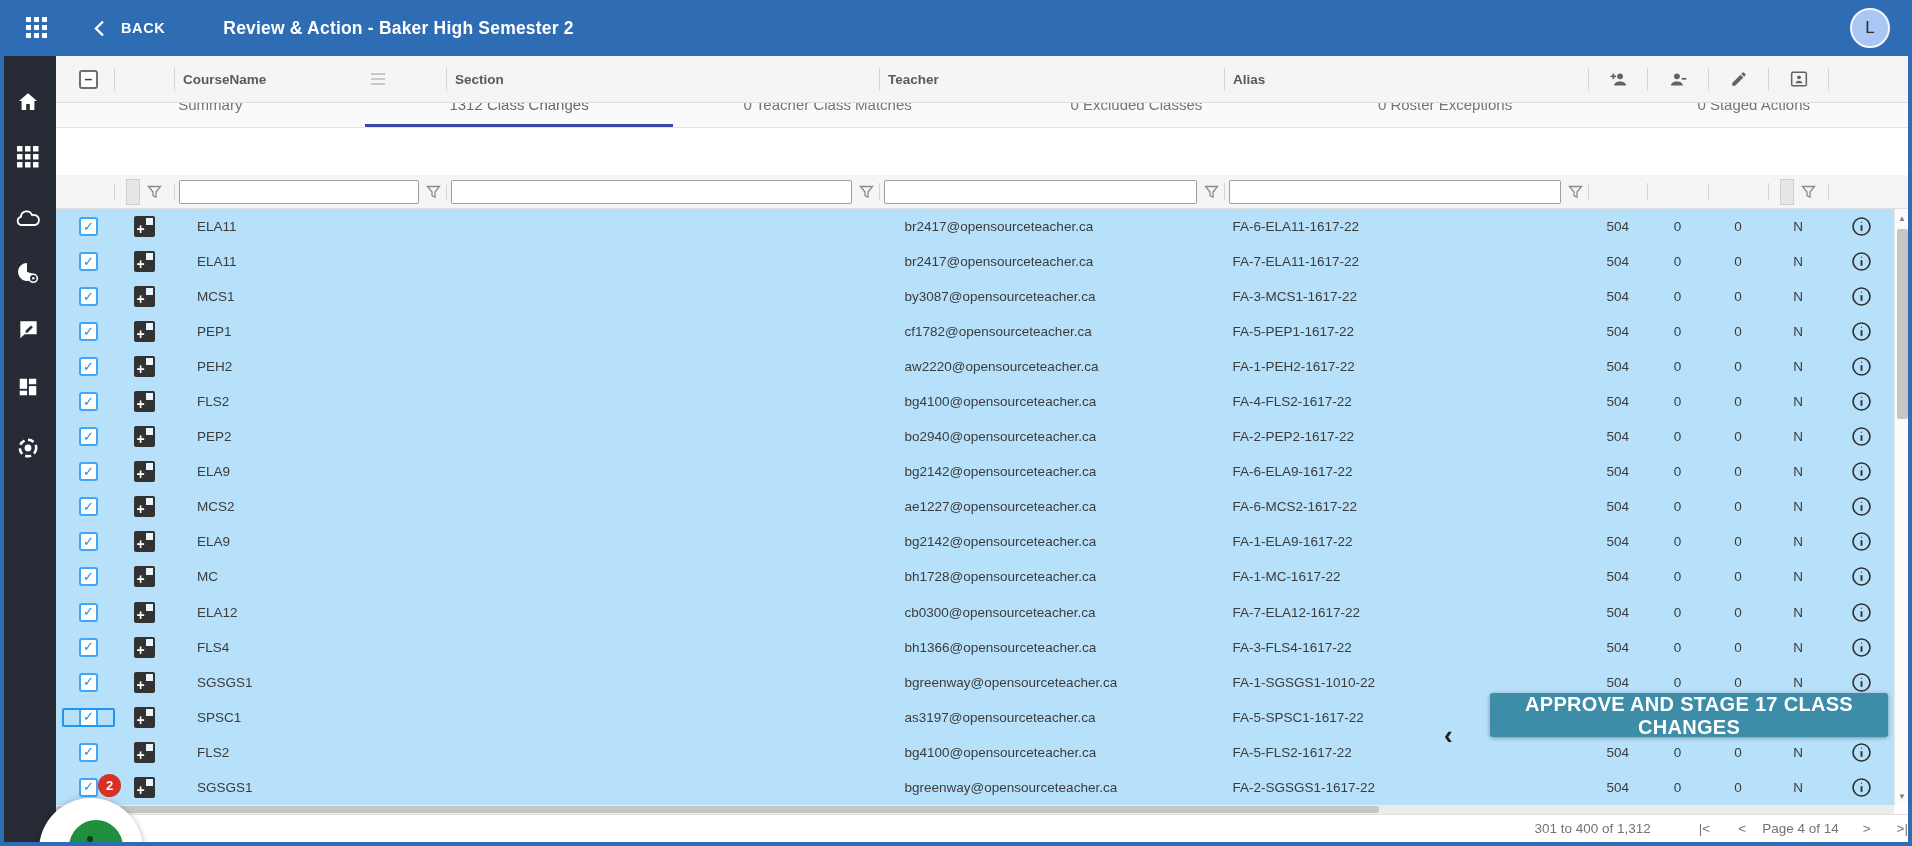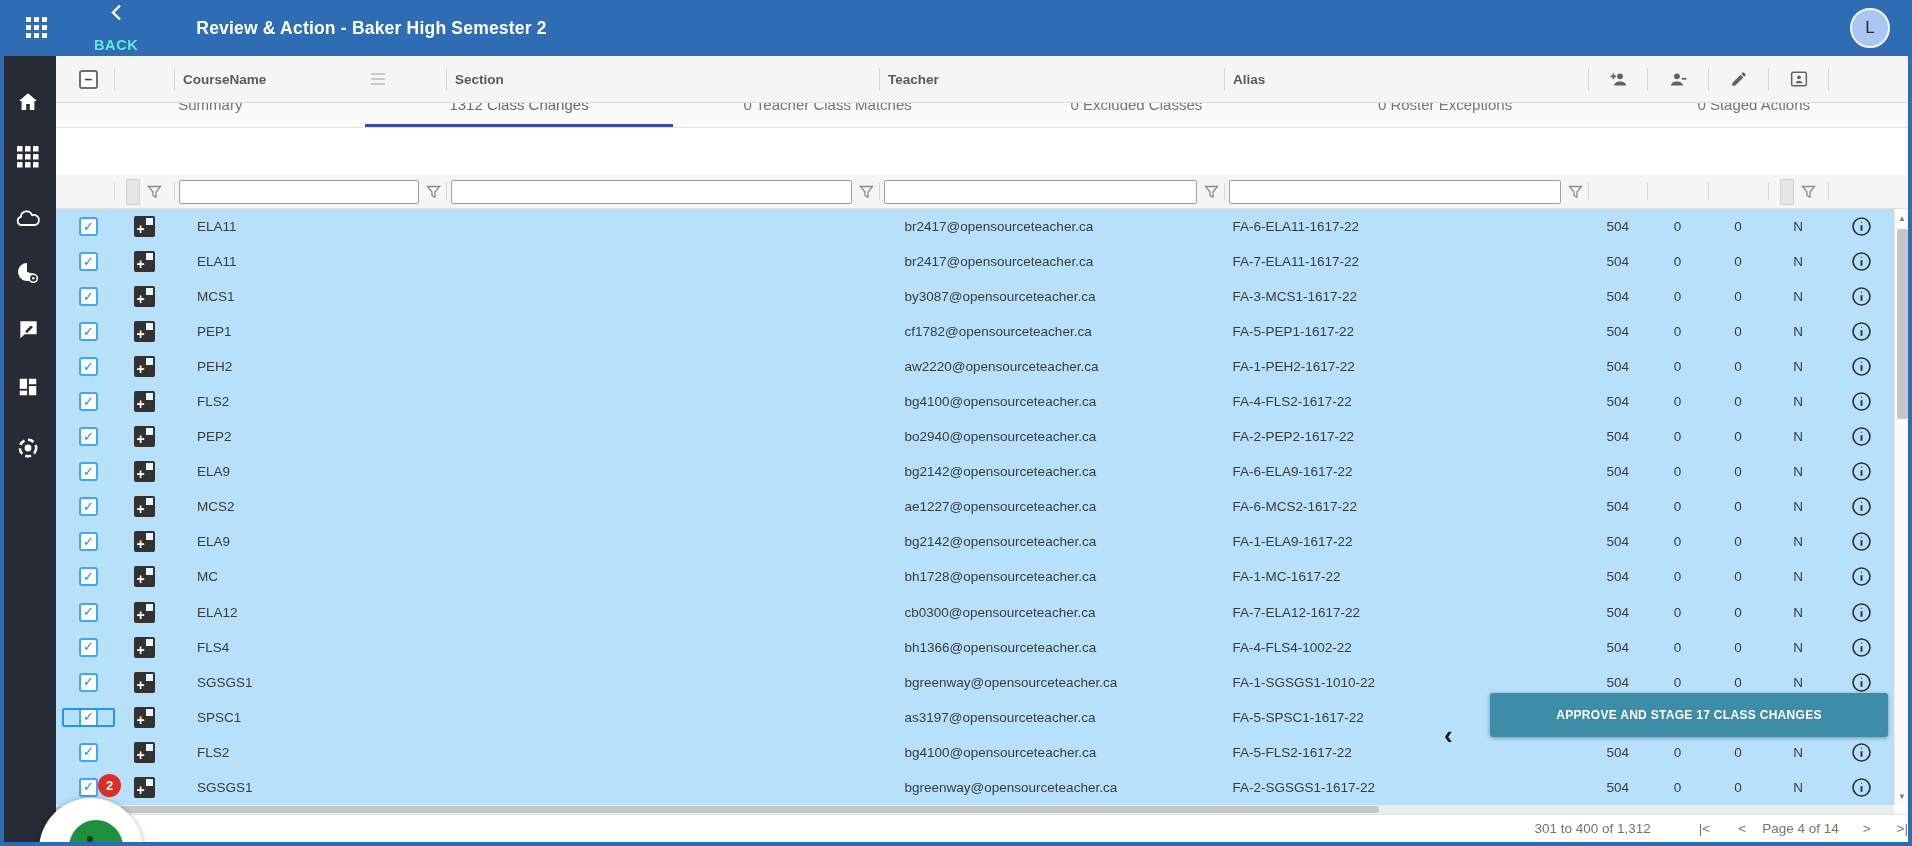--- a/index.html
+++ b/index.html
@@ -4,23 +4,23 @@
 <style>
   * { margin:0; padding:0; box-sizing:border-box; }
   body { background:#e9e9e9; font-family:"Liberation Sans","DejaVu Sans",sans-serif; }
   .app { position:relative; width:1912px; height:846px; background:#fff; overflow:hidden;
          border-left:4px solid #2e6cb4; border-right:4px solid #2e6cb4; border-bottom:4px solid #2e6cb4; }
 
   
   .topbar { position:absolute; left:-4px; top:0; width:1912px; height:56px; background:#2e6cb4;
             display:flex; align-items:center; z-index:30; }
   .apps-btn { background:none; border:none; margin-left:26px; cursor:pointer; display:flex; }
-  .back { background:none; border:none; color:#5eead4; display:flex; align-items:center; gap:16px;
+  .back { background:none; border:none; color:#ffffff; display:flex; align-items:center; gap:16px;
           margin-left:46px; font-weight:bold; font-size:14.5px; letter-spacing:.6px; cursor:pointer;
-          font-family:inherit;flex-direction:column; }
+          font-family:inherit; }
   .title { color:#fff; font-size:17.5px; font-weight:bold; margin-left:58px; letter-spacing:.2px; }
   .avatar { position:absolute; right:22px; top:8px; width:40px; height:40px; border-radius:50%;
             background:#a9c7f2; border:2px solid #f2f6fc; color:#2b2b2b; font-size:17px;
             display:flex; align-items:center; justify-content:center; }
 
   
   .sidebar { position:absolute; left:-4px; top:56px; width:56px; height:786px; background:#262b35; z-index:20; }
   .side-ic { position:absolute; left:0; width:56px; height:30px; display:flex; justify-content:center;
              background:none; border:none; cursor:pointer; }
 
@@ -87,21 +87,21 @@
   .varrow { position:absolute; left:0; width:14px; height:14px; color:#7d7d7d; font-size:8px;
             display:flex; align-items:center; justify-content:center; cursor:pointer; }
   .vthumb { position:absolute; left:1.5px; top:20px; width:11px; height:190px; background:#c6c6c6; border-radius:2px; }
   .hscroll { position:absolute; left:0; right:14px; top:749px; height:9px; background:#ececec; }
   .hthumb { position:absolute; left:0; top:1px; height:7px; width:72%; background:#c6c6c6; border-radius:3px; }
 
   
   .collapse-ch { position:absolute; left:1388px; top:664px; font-size:26px; font-weight:bold; color:#1d1d1d;
                  cursor:pointer; z-index:12; }
   .fbtn { position:absolute; left:1434px; width:398px; height:44px; border:none; border-radius:3px;
-          color:#fff; font-weight:bold; font-size:12px; letter-spacing:.3px; cursor:pointer;
+          color:#fff; font-weight:bold; font-size:20px; letter-spacing:.3px; cursor:pointer;
           box-shadow:0 1px 4px rgba(0,0,0,.35); z-index:12; font-family:inherit; }
   .fbtn.approve { top:637px; background:#3d8ca8; }
   .fbtn.exclude { top:691px; background:#6c6c6c; }
 
   
   .pagebar { position:absolute; left:0; right:0; bottom:0; height:28px; background:#fff;
              border-top:1px solid #e2e2e2; display:flex; align-items:center; justify-content:flex-end;
              color:#74746b; font-size:13.5px; }
   .pg-range{ margin-right:48px; } .pg-btn{ background:none; border:none; color:#74746b; font-size:13.5px;
              cursor:pointer; font-family:inherit; }
@@ -719,21 +719,21 @@
             </span>
     </div>
     <div class="c-exp">
       <button class="exp-btn">
               <span class="plus">+</span>
             </button>
     </div>
     <div class="cell c-course">FLS4</div>
     <div class="cell c-section"></div>
     <div class="cell c-teacher">bh1366@opensourceteacher.ca</div>
-    <div class="cell c-alias">FA-4-FLS4-1002-22</div>
+    <div class="cell c-alias">FA-3-FLS4-1617-22</div>
     <div class="ncell c-n1">504</div>
     <div class="ncell c-n2">0</div>
     <div class="ncell c-n3">0</div>
     <div class="ncell c-n4">N</div>
     <div class="c-info">
       <button class="info-btn">
         <svg width="21" height="21" viewBox="0 0 21 21" fill="none" stroke="#2f2f2f" stroke-width="1.6">
                 <circle cx="10.5" cy="10.5" r="8.5"></circle>
                 <line x1="10.5" y1="9.2" x2="10.5" y2="14.8" stroke-width="1.9"></line>
                 <circle cx="10.5" cy="6.2" r="0.6" fill="#2f2f2f" stroke="none"></circle>

